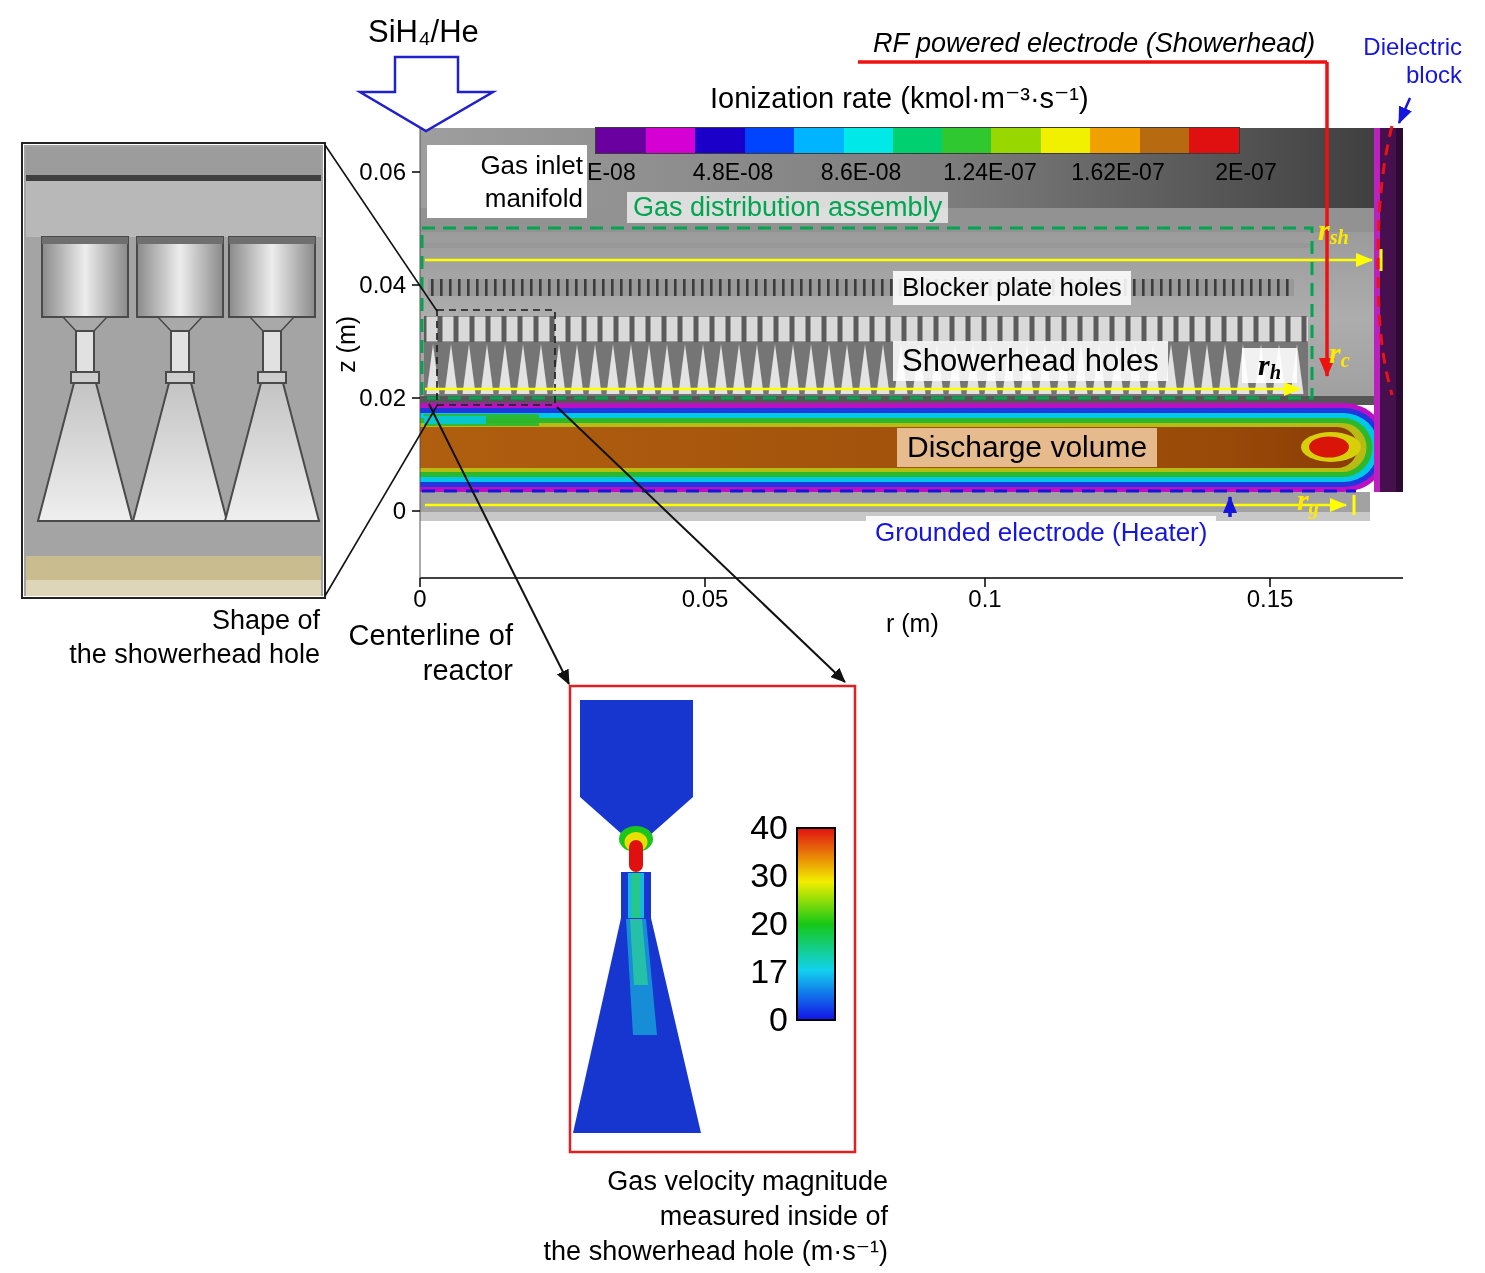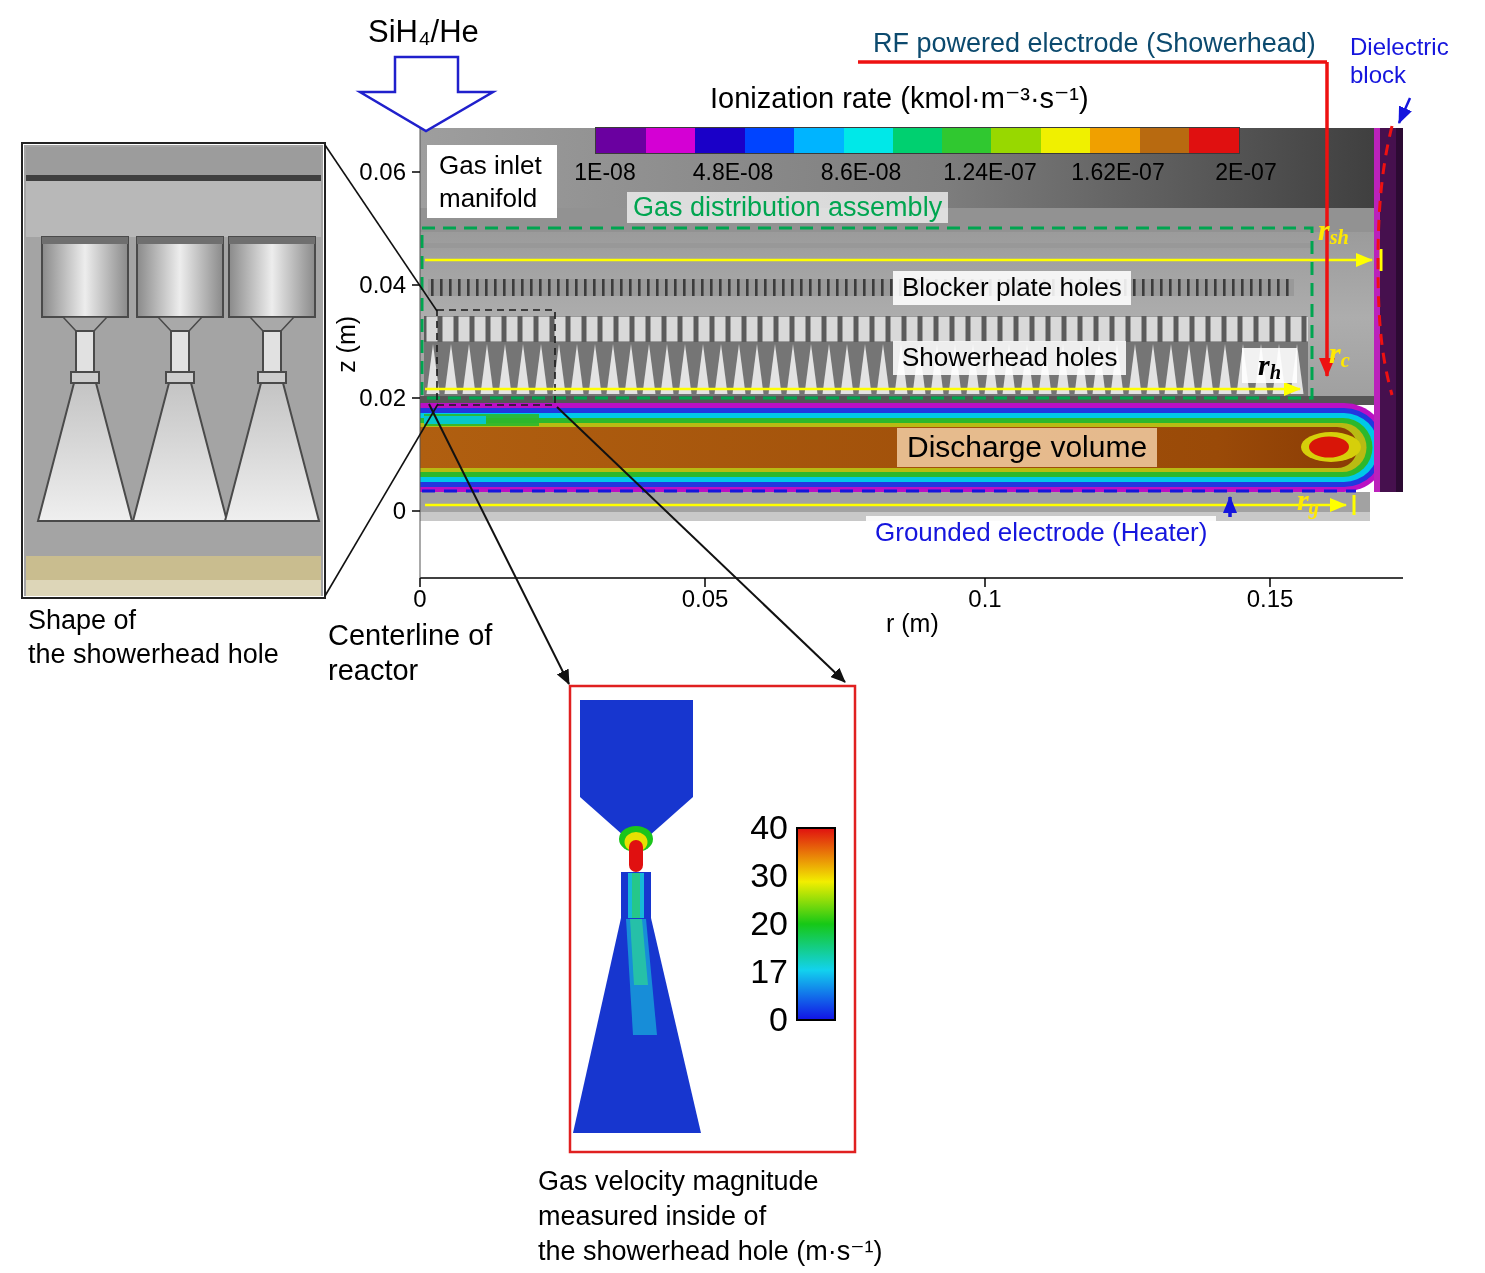--- a/index.html
+++ b/index.html
@@ -4,27 +4,27 @@
 <style>
   * { margin:0; padding:0; box-sizing:border-box; }
   body {
     background:#fff;
     font-family:"Liberation Sans","DejaVu Sans",sans-serif;
     color:#000;
   }
   .page { position:relative; width:1485px; height:1273px; background:#fff; overflow:hidden; }
   svg.layer { position:absolute; left:0; top:0; }
   .lbl { position:absolute; white-space:nowrap; line-height:1.15; }
-  .center { text-align:left; }
+  .center { text-align:right; }
   .whitebg { background:rgba(255,255,255,0.88); padding:2px 9px; }
   .rlab { font-family:"Liberation Serif","DejaVu Serif",serif; font-style:italic; font-weight:bold; font-size:30px; }
   .rlab .s { font-size:0.68em; position:relative; top:0.22em; }
   .yellow { color:#ffe802; }
   .blue { color:#1515dd; }
-  .red { color:#0c4a6e; }
+  .red { color:#000000;font-style:italic; }
   .green { color:#00a550; }
   .cbar {
     position:absolute; left:595px; top:127px; width:645px; height:27px;
     border:1px solid #3a3a3a;
     background:linear-gradient(to right,
       #6a00a0 0% 7.7%, #d400d4 7.7% 15.4%, #1a00c8 15.4% 23.1%,
       #0044ff 23.1% 30.8%, #00b4ff 30.8% 38.5%, #00e8e8 38.5% 46.2%,
       #00d070 46.2% 53.8%, #30c830 53.8% 61.5%, #98d800 61.5% 69.2%,
       #f0f000 69.2% 76.9%, #f0a000 76.9% 84.6%, #b86a10 84.6% 92.3%,
       #e01010 92.3% 100%);
@@ -239,30 +239,30 @@
 </div>
 
 <div class="cbar"></div>
 <div class="cbt" style="left:605px;">1E-08</div>
 <div class="cbt" style="left:733px;">4.8E-08</div>
 <div class="cbt" style="left:861px;">8.6E-08</div>
 <div class="cbt" style="left:990px;">1.24E-07</div>
 <div class="cbt" style="left:1118px;">1.62E-07</div>
 <div class="cbt" style="left:1246px;">2E-07</div>
 
-<div class="lbl center" style="left:427px;top:145px;width:130px;font-size:26px;background:#ffffff;padding:4px 12px;line-height:1.25;">
+<div class="lbl center" style="left:427px;top:145px;width:160px;font-size:26px;background:#ffffff;padding:4px 4px;line-height:1.25;">
   <div>Gas inlet</div>
   <div>manifold</div>
 </div>
 
 <div class="lbl whitebg" style="left:893px;top:271px;font-size:26px;">Blocker plate holes</div>
 
 <div class="lbl green" style="left:627px;top:192px;font-size:27px;background:rgba(255,255,255,0.7);padding:0 6px;">Gas distribution assembly</div>
 
-<div class="lbl whitebg" style="left:893px;top:341px;font-size:26px;">Showerhead holes</div>
+<div class="lbl whitebg" style="left:893px;top:341px;font-size:31px;">Showerhead holes</div>
 
 <div class="lbl" style="left:897px;top:428px;font-size:30px;background:rgba(242,206,165,0.85);padding:2px 10px;">Discharge volume</div>
 
 <div class="lbl blue" style="left:866px;top:516px;font-size:26px;background:rgba(255,255,255,0.9);padding:2px 9px;">Grounded electrode (Heater)</div>
 
 <div class="lbl rlab yellow" style="left:1318px;top:213px;">
   <span>r</span><span class="s">sh</span>
 </div>
 <div class="lbl rlab yellow" style="left:1329px;top:336px;">
   <span>r</span><span class="s">c</span>

